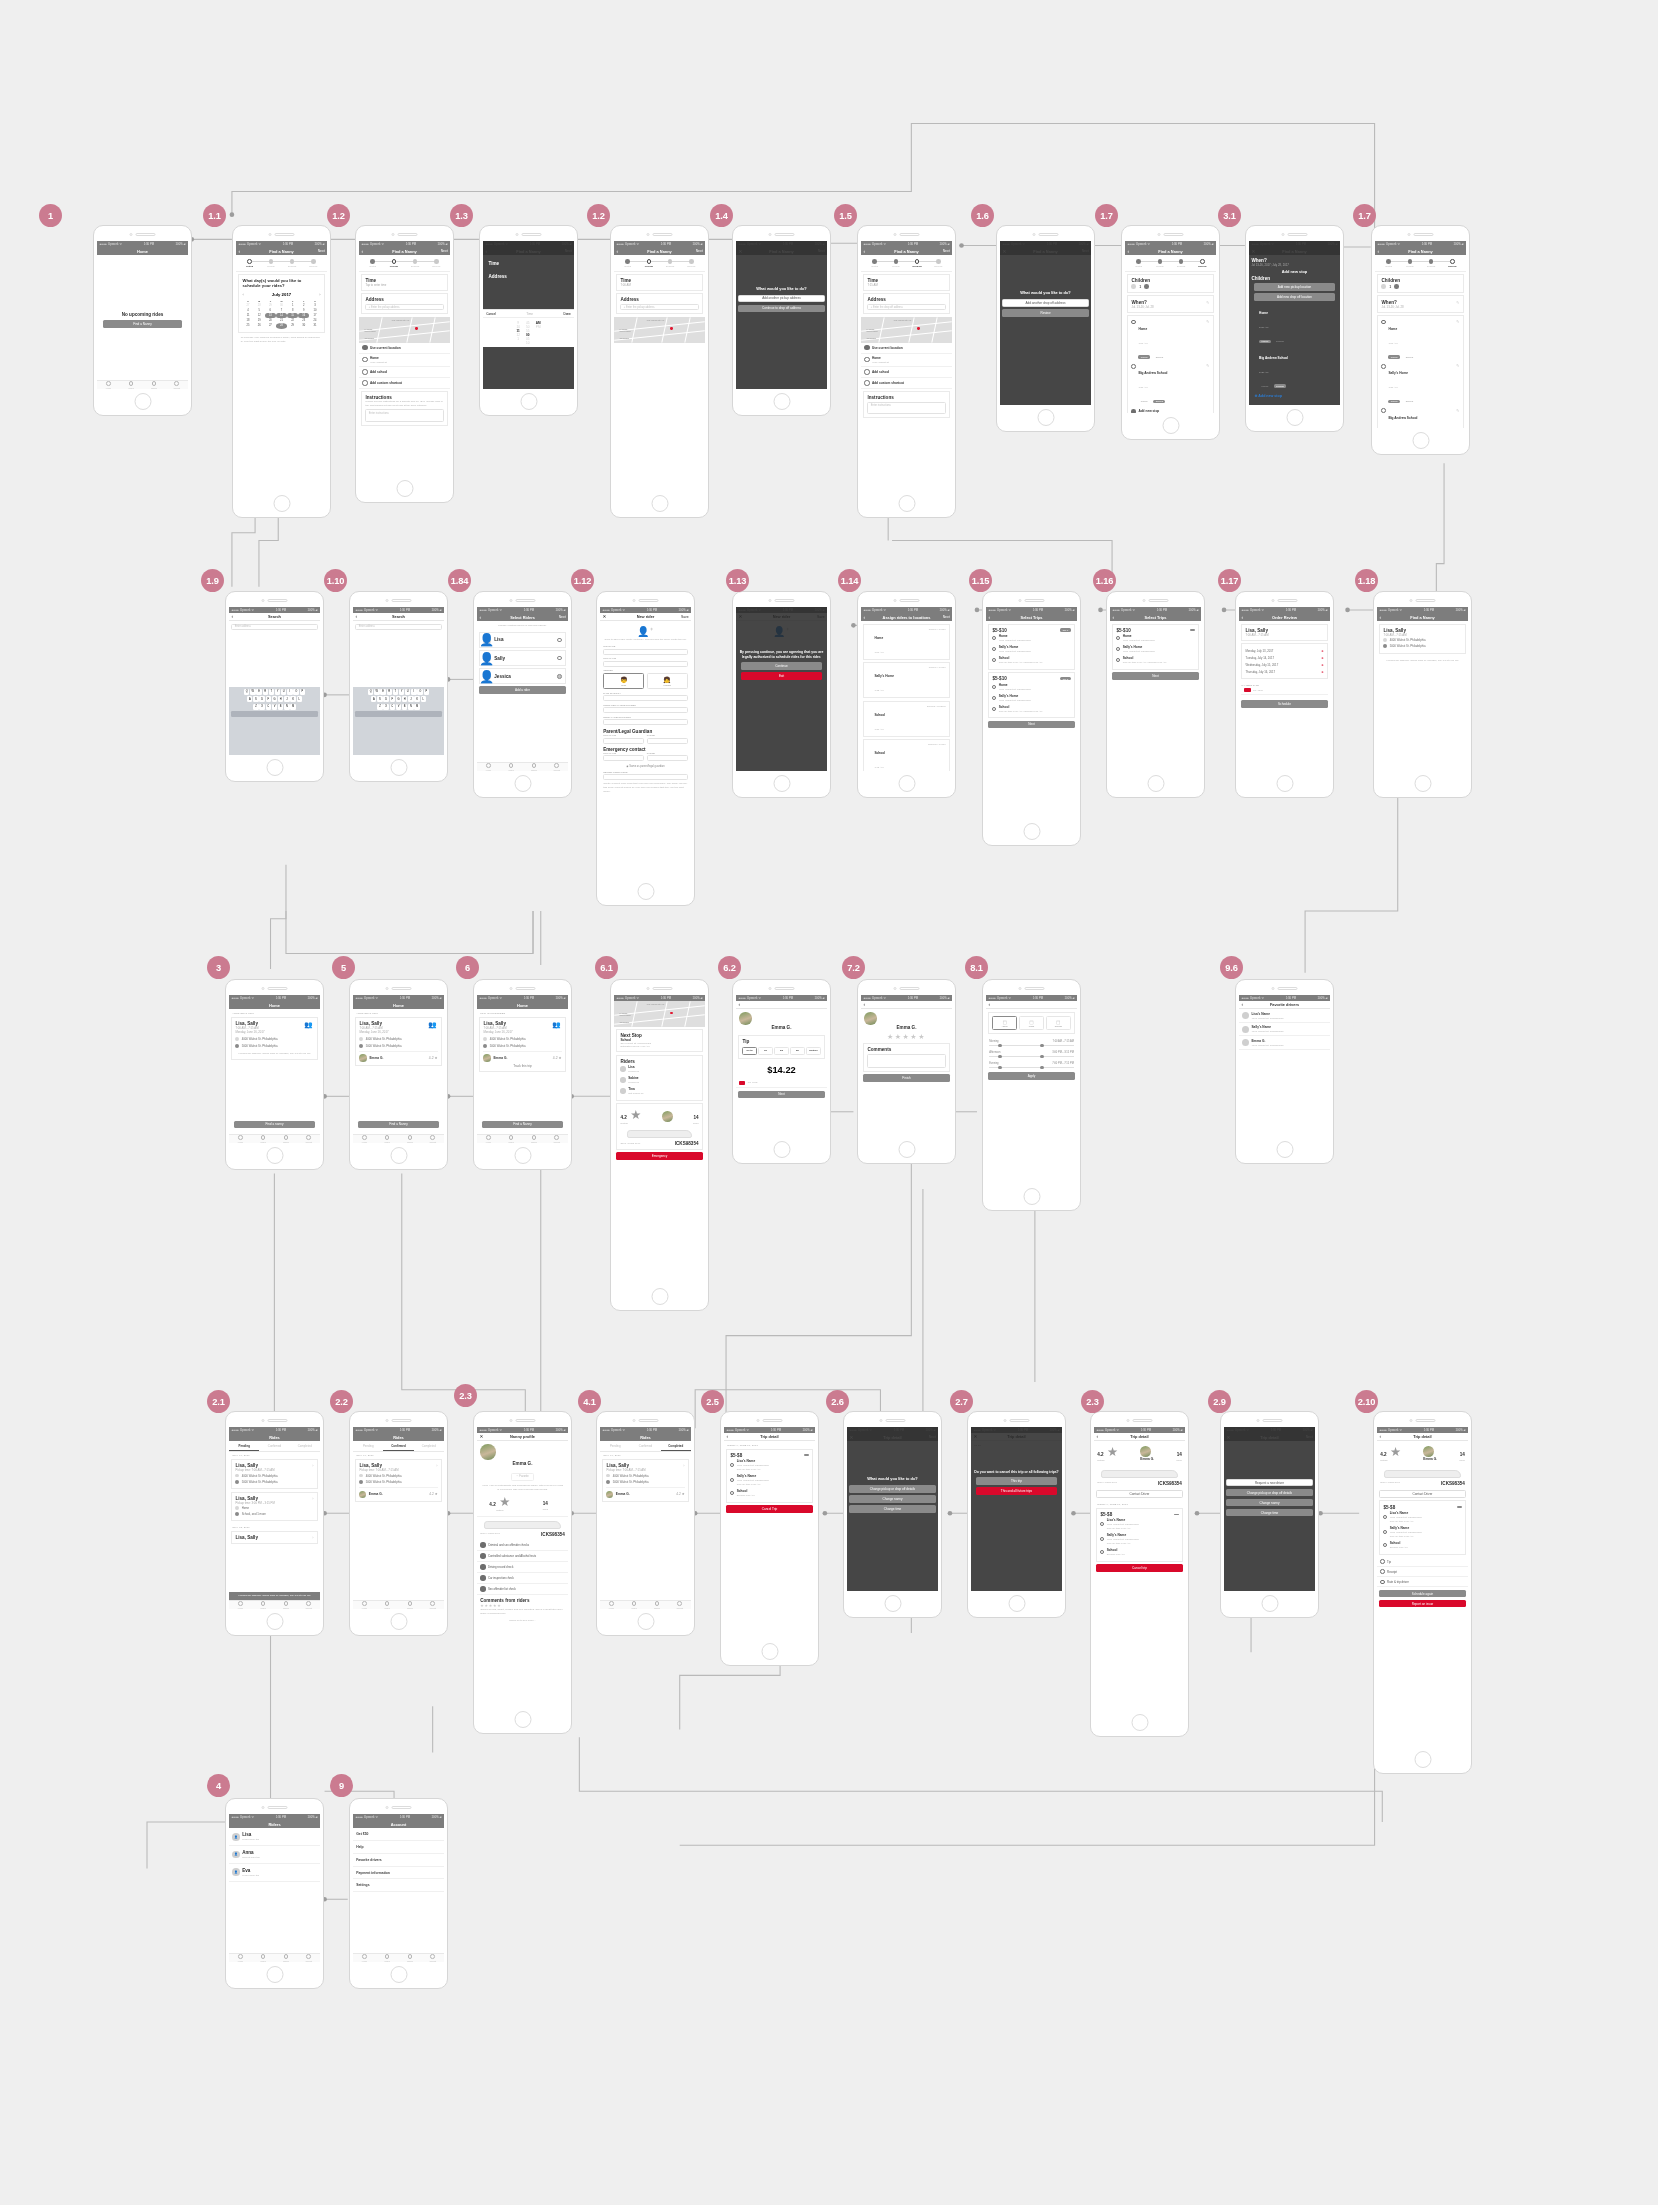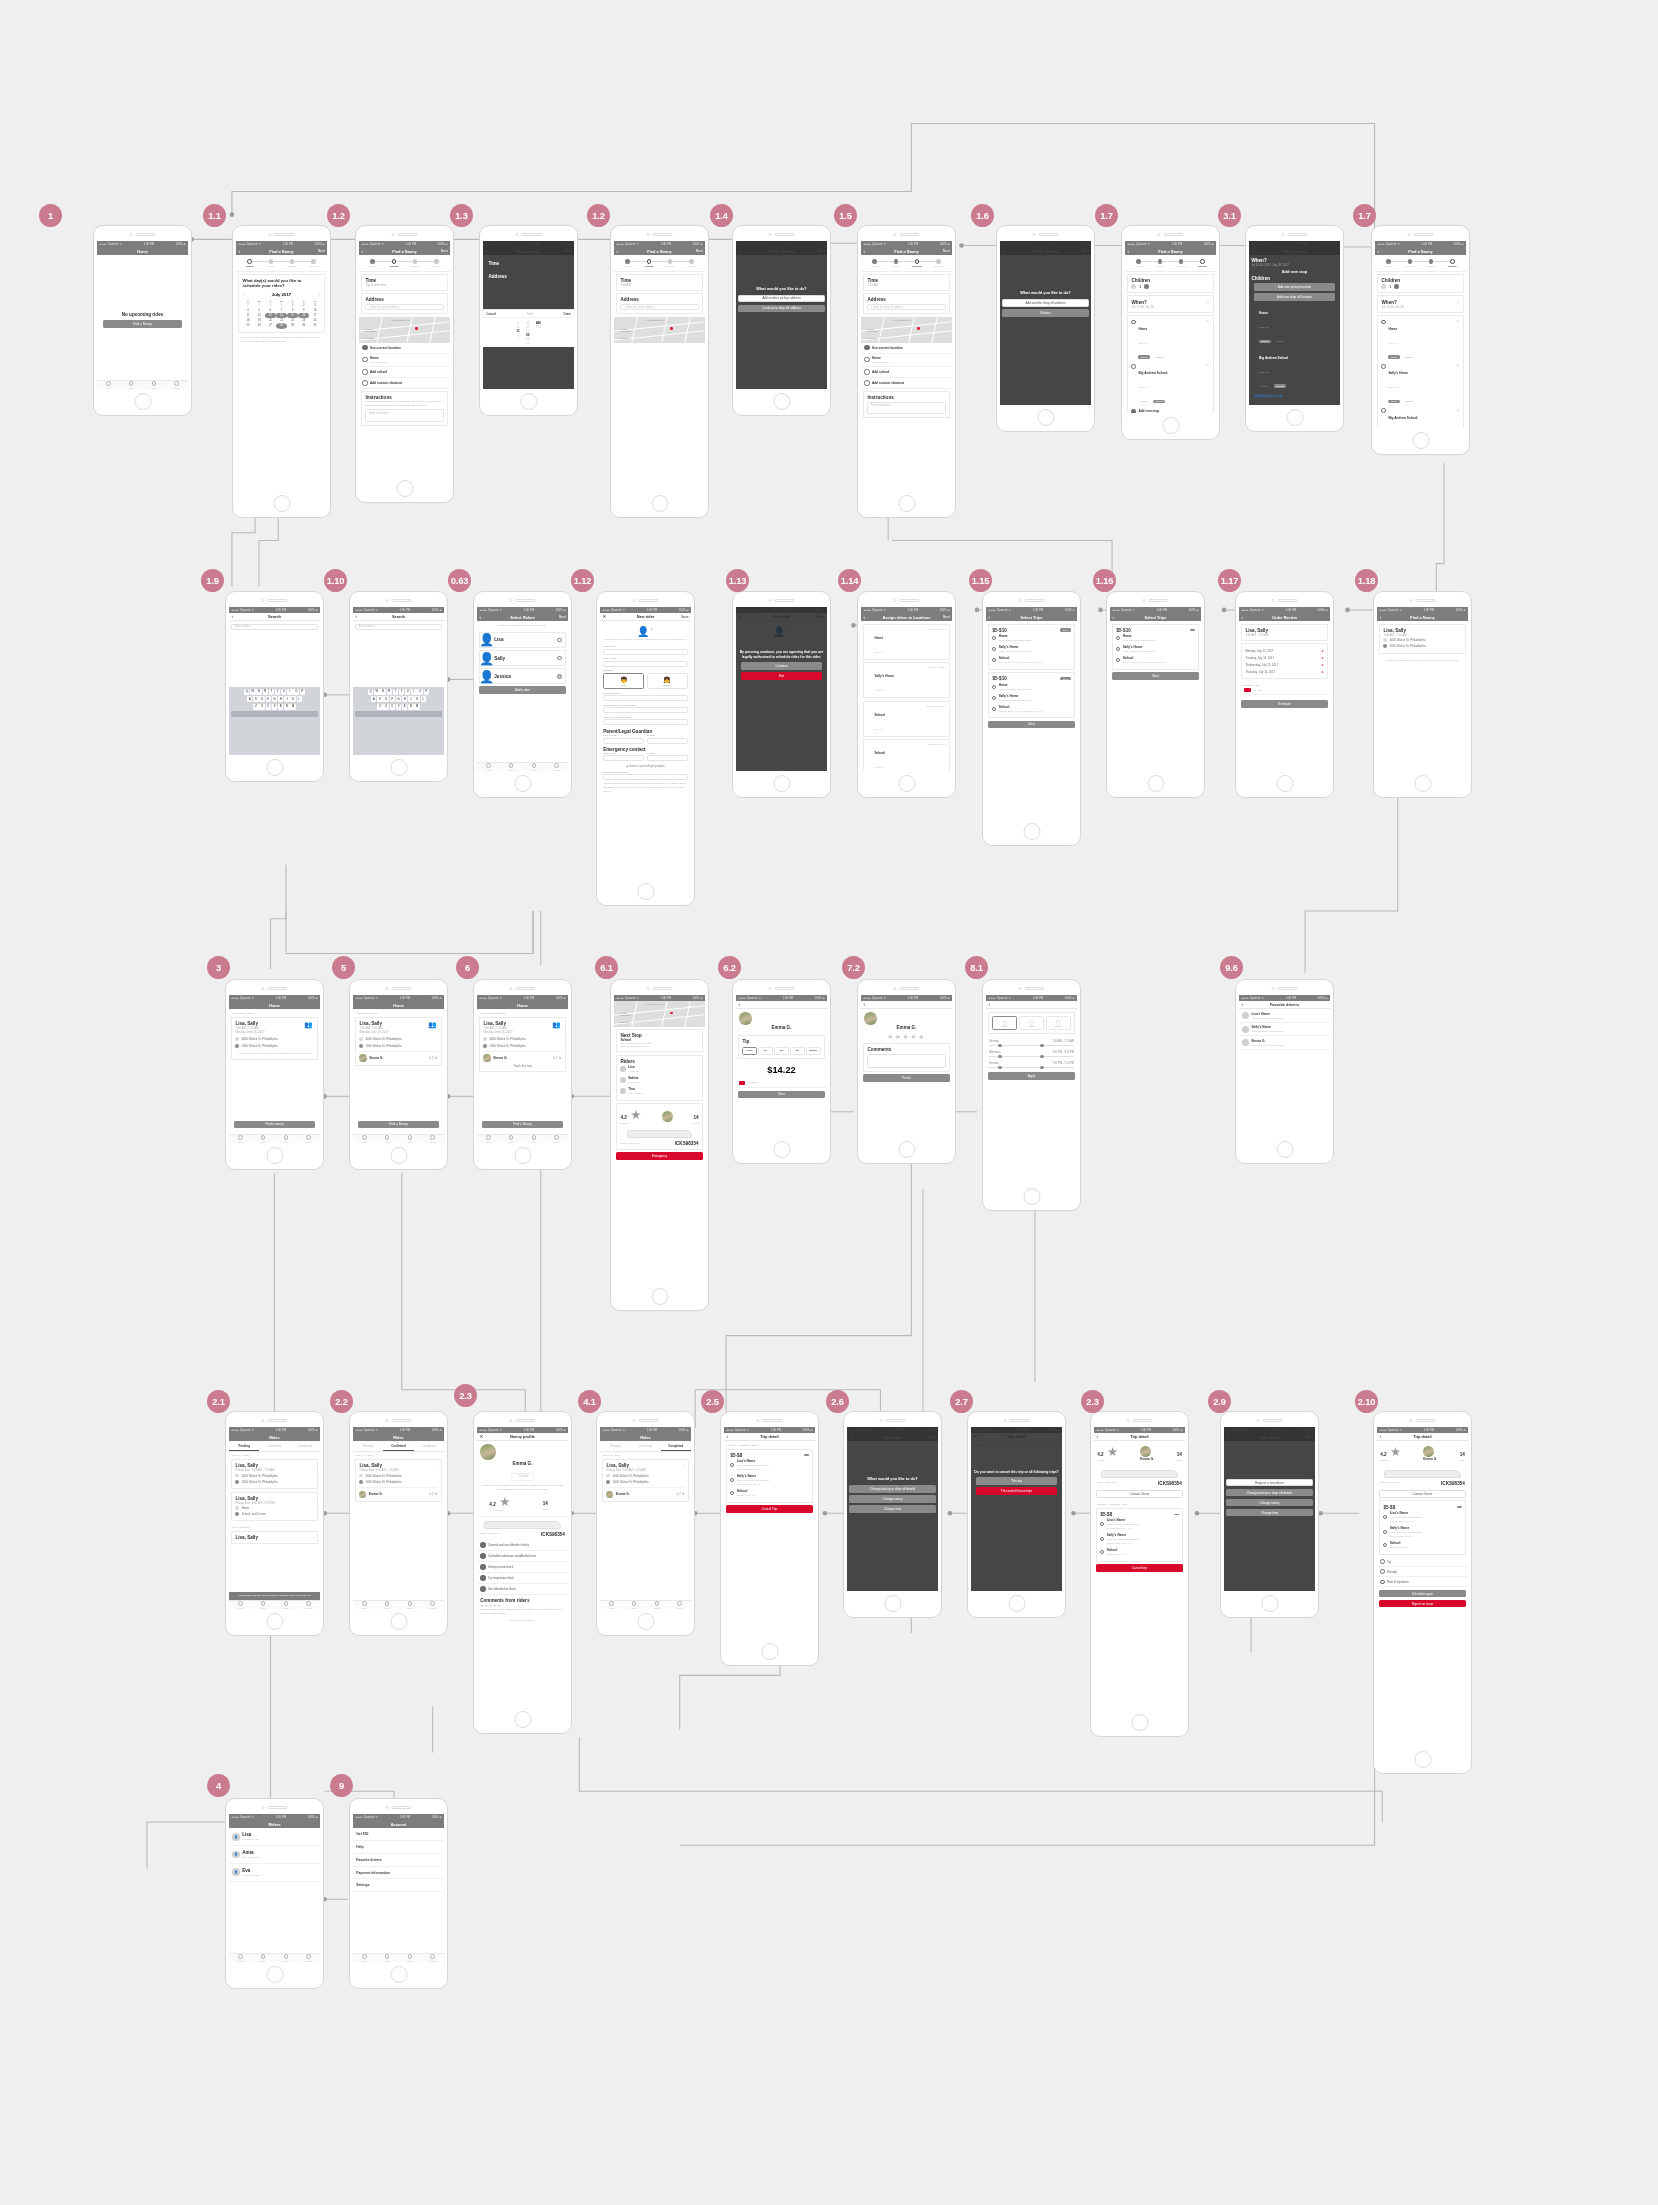--- a/index.html
+++ b/index.html
@@ -219,21 +219,21 @@
   <div class="badge" style="left:587px; top:204px;">1.2</div>
   <div class="badge" style="left:710px; top:204px;">1.4</div>
   <div class="badge" style="left:834px;top:204px;">1.5</div>
   <div class="badge" style="left:971px;top:204px;">1.6</div>
   <div class="badge" style="left:1095px;top:204px;">1.7</div>
   <div class="badge" style="left:1218px;top:204px;">3.1</div>
   <div class="badge" style="left:1353px;top:204px;">1.7</div>
 
   <div class="badge" style="left:201px; top:569px;">1.9</div>
   <div class="badge" style="left:324px; top:569px;">1.10</div>
-  <div class="badge" style="left:448px; top:569px;">0.63</div>
+  <div class="badge" style="left:448px; top:569px;">1.84</div>
   <div class="badge" style="left:571px; top:569px;">1.12</div>
   <div class="badge" style="left:726px; top:569px;">1.13</div>
   <div class="badge" style="left:838px;top:569px;">1.14</div>
   <div class="badge" style="left:969px;top:569px;">1.15</div>
   <div class="badge" style="left:1093px;top:569px;">1.16</div>
   <div class="badge" style="left:1218px;top:569px;">1.17</div>
   <div class="badge" style="left:1355px;top:569px;">1.18</div>
 
   <div class="badge" style="left:207px; top:956px;">3</div>
   <div class="badge" style="left:332px; top:956px;">5</div>

